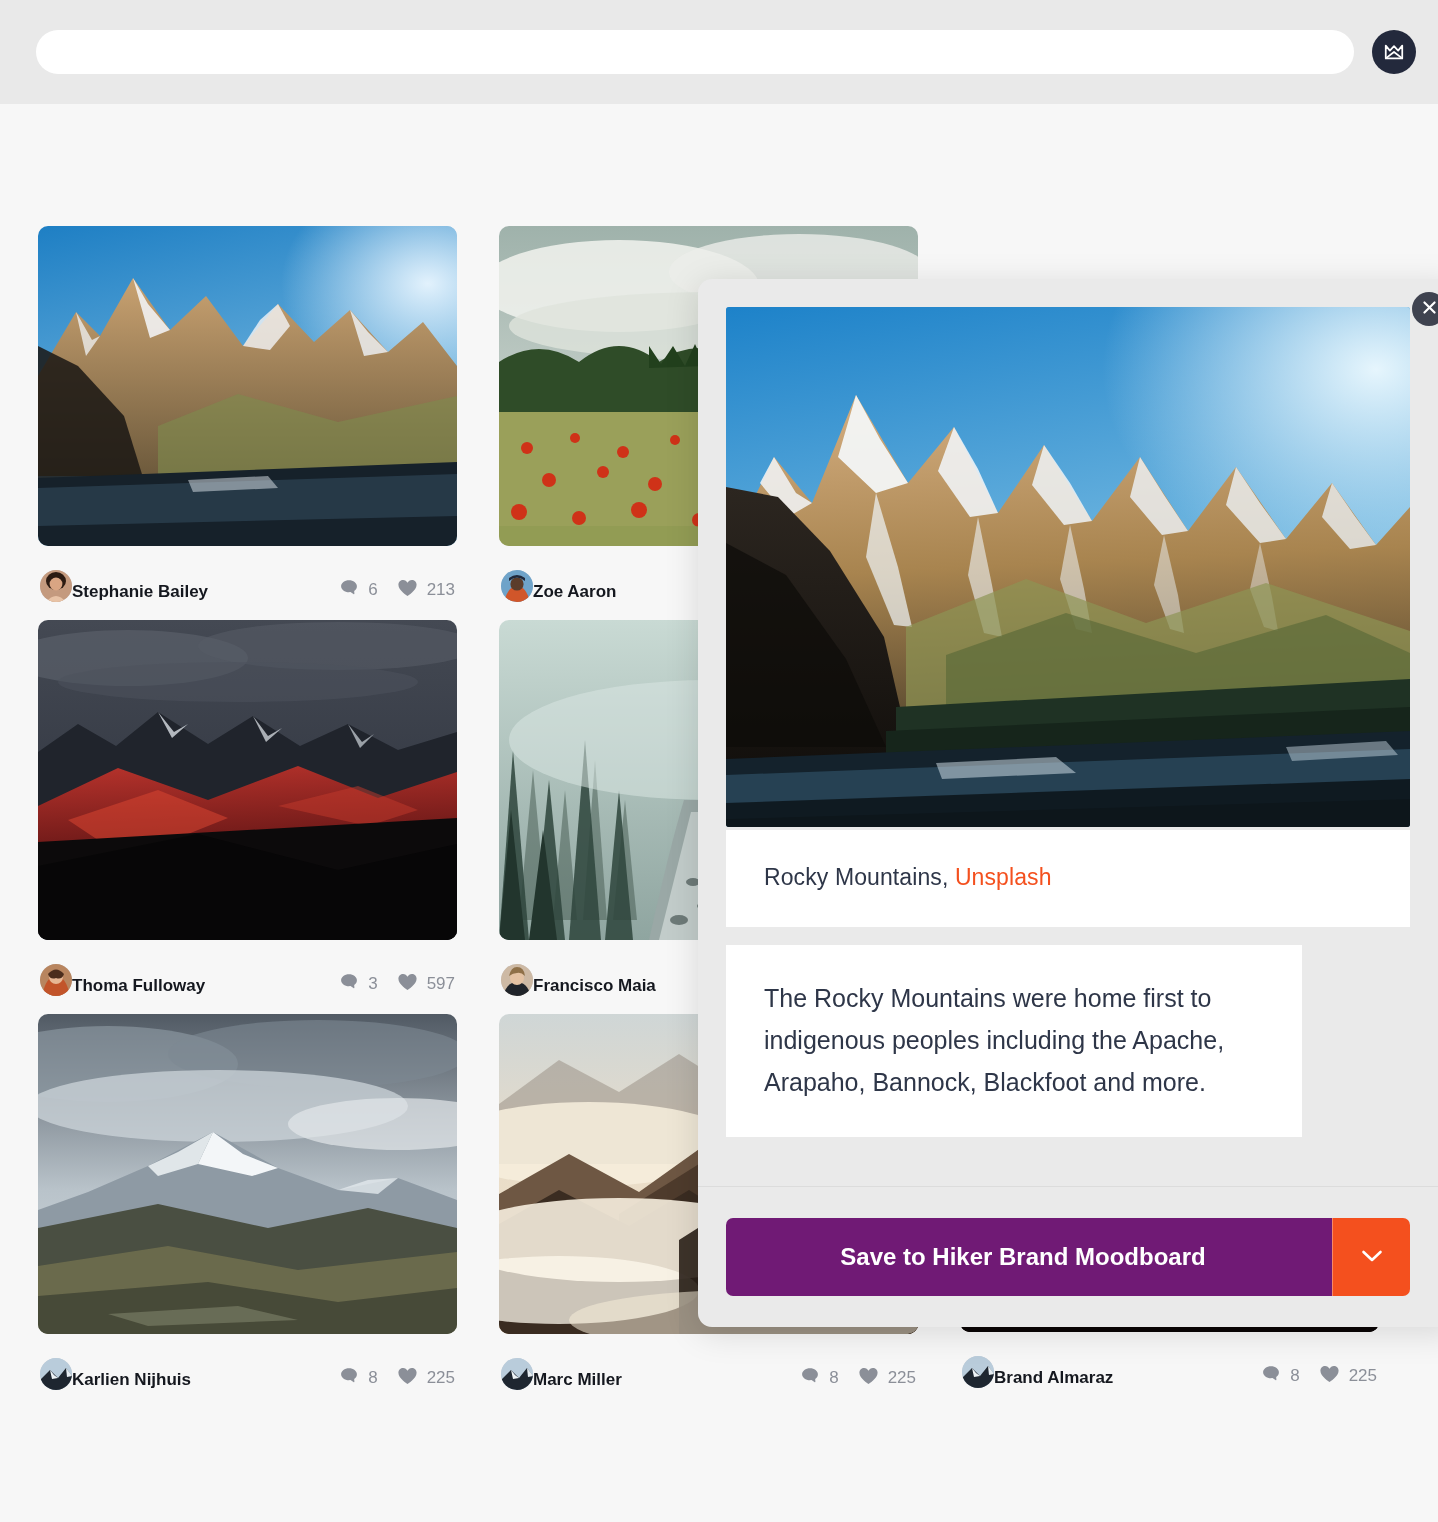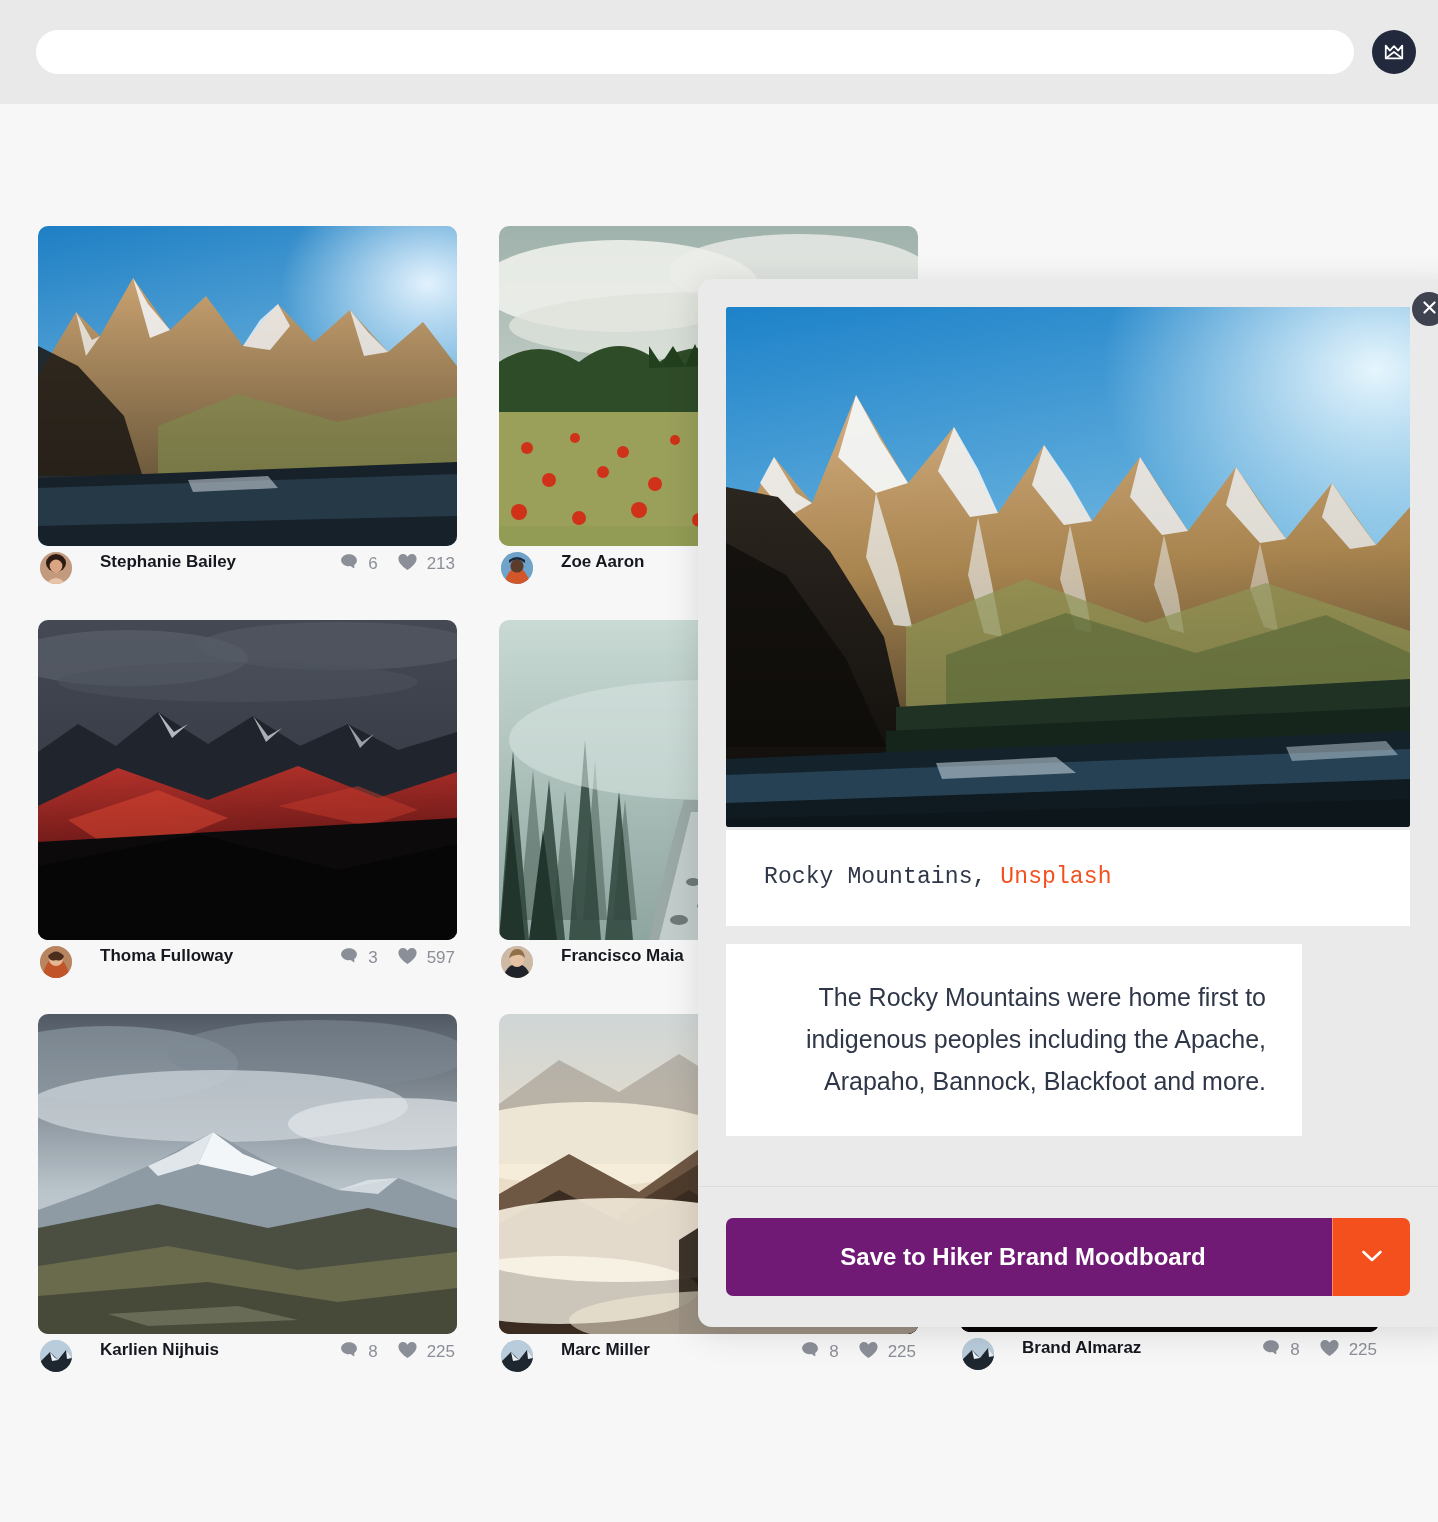--- a/index.html
+++ b/index.html
@@ -79,23 +79,23 @@
     overflow: hidden;
     position: relative;
     display: block;
     cursor: pointer;
   }
   .thumb > svg { display: block; width: 100%; height: 100%; }
 
   .meta {
     height: 50px;
     display: flex;
-    align-items: flex-start;
+    align-items: flex-end;
     padding: 0 2px;
-    gap: 28px;
+    gap: 0;
     margin-top: 6px;
   }
   .avatar {
     width: 32px; height: 32px;
     border-radius: 50%;
     overflow: hidden;
     flex: 0 0 auto;
     background: #cfd3da;
   }
   .avatar svg { display: block; width: 32px; height: 32px; }
@@ -164,29 +164,28 @@
     justify-content: center;
     z-index: 5;
   }
 
   .title-panel {
     width: 684px;
     background: #ffffff;
     padding: 34px 38px 36px 38px;
     margin-top: 3px;
   }
-  .title-line { font-size: 23px; color: #2e3648; letter-spacing: 0.1px; font-family: Liberation Mono, monospace; }
+  .title-line { font-size: 23px; color: #2e3648; letter-spacing: 0.1px; }
   .title-src { color: #f4501e; }
 
   .desc-panel {
     width: 576px;
     background: #ffffff;
     padding: 32px 36px 34px 38px;
     margin-top: 18px;
-    text-align: right;
   }
   .desc-text {
     font-size: 25px;
     line-height: 42px;
     color: #2e3648;
   }
 
   .modal-divider {
     position: absolute;
     left: 0; top: 907px;

